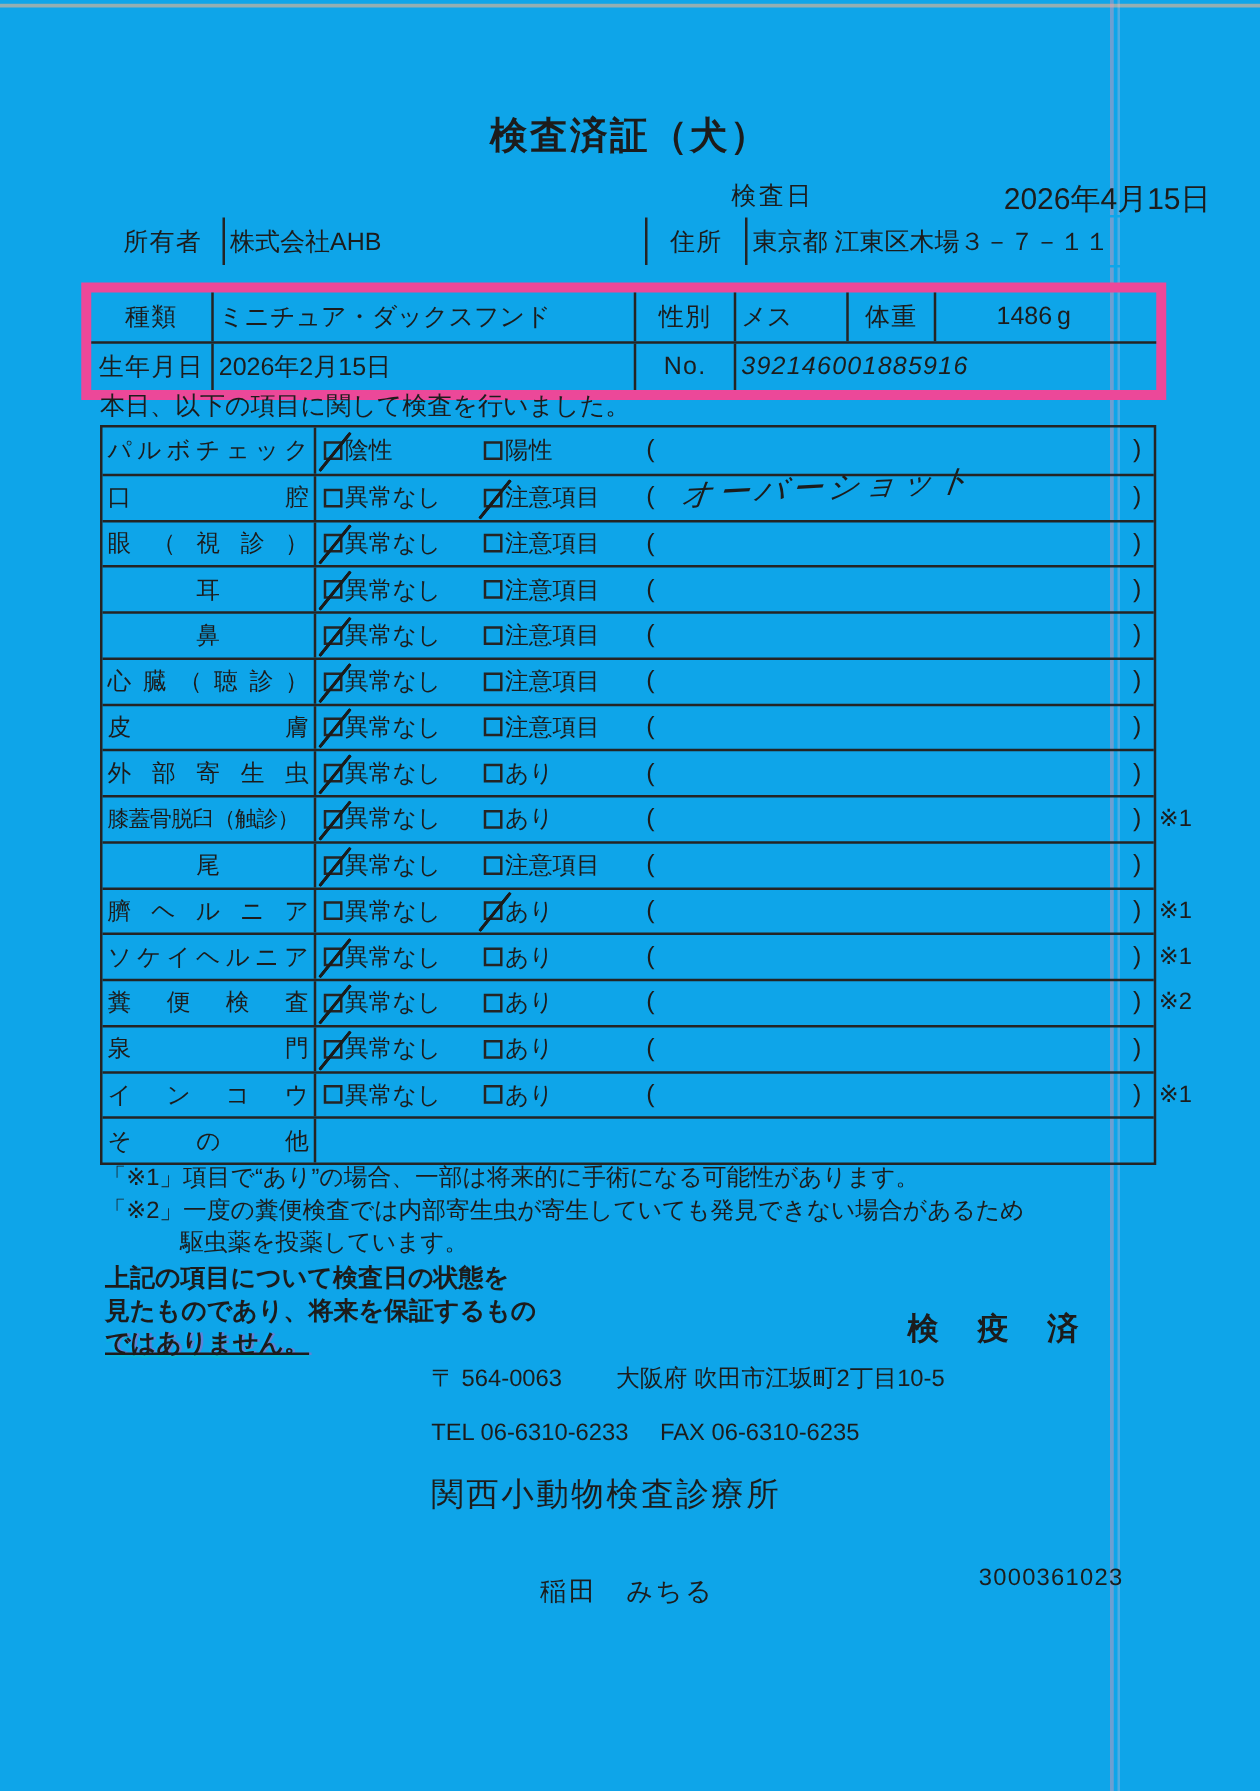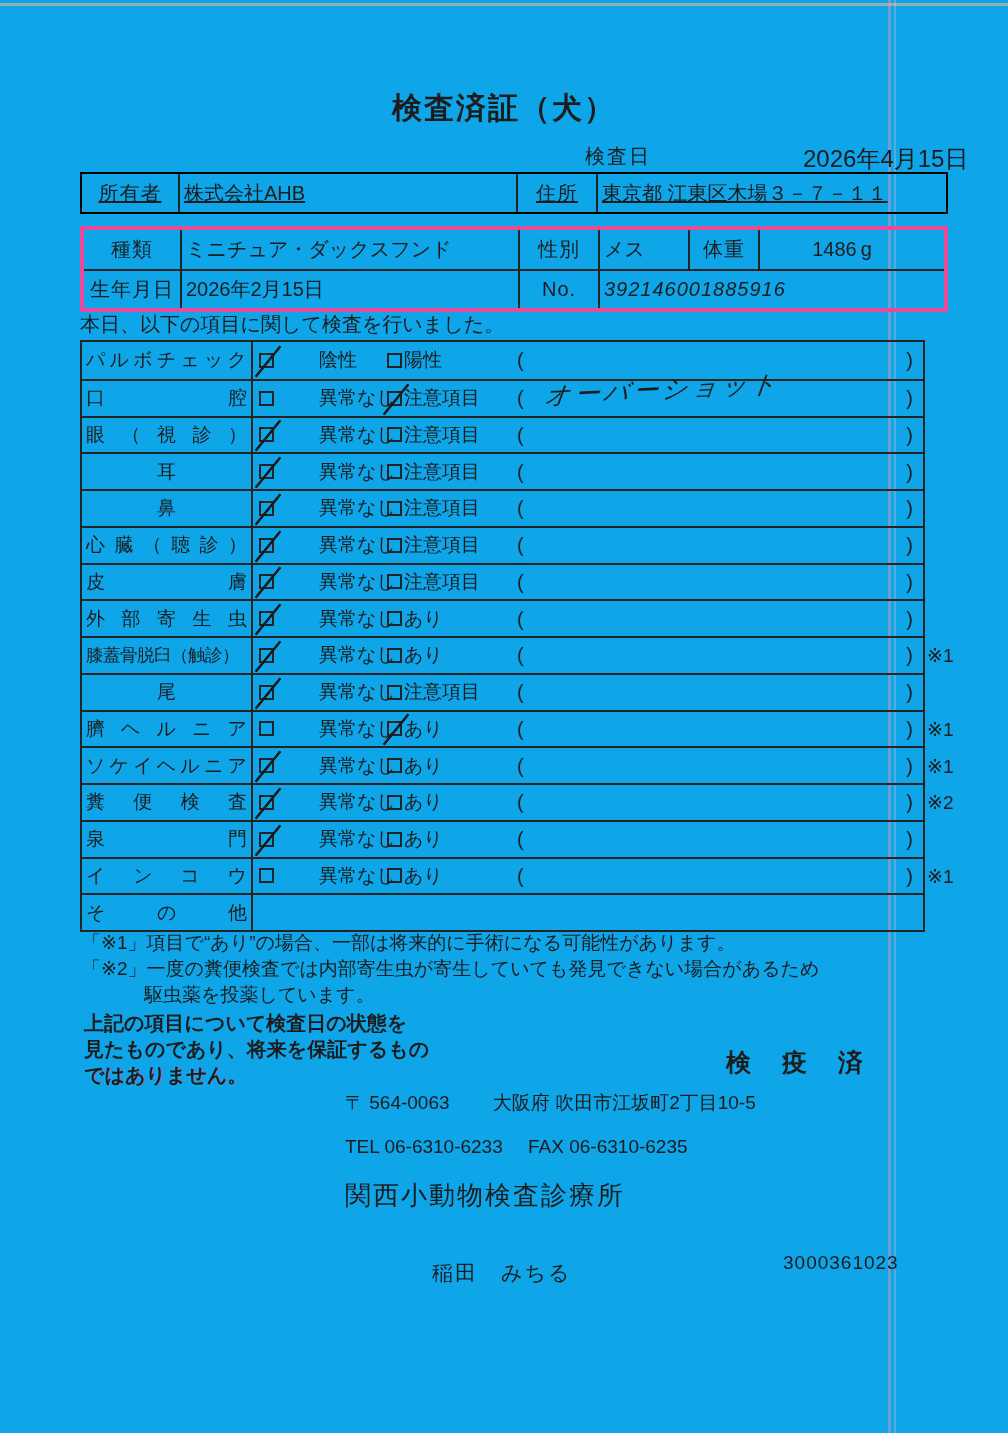--- a/index.html
+++ b/index.html
@@ -13,28 +13,28 @@
   .scan-pink2 { position:absolute; top:0; left:894px; width:2px; height:100%; background:rgba(252,190,205,.28); }
 
   .title { position:absolute; top:88px; left:0; width:100%; text-align:center;
            font-size:30px; font-weight:600; letter-spacing:2px; }
 
   .exam-date-label { position:absolute; left:585px; top:143px; font-size:20px; letter-spacing:2px; }
   .exam-date-value { position:absolute; left:803px; top:143px; font-size:24px; }
 
   
   .owner-table { position:absolute; left:80px; top:172px; width:868px; height:42px;
-                 border:2px solid #000000; display:grid; grid-template-columns:96px 338px 80px 1fr;text-decoration:underline; }
+                 border:2px solid #0ea5e9; display:grid; grid-template-columns:96px 338px 80px 1fr; }
   .owner-table > div { border-left:2px solid #242424; display:flex; align-items:center; font-size:20px; }
   .owner-table > div:first-child { border-left:none; }
   .cell-label { justify-content:center; letter-spacing:1px; }
   .cell-value { padding-left:4px; }
 
   
-  .pet-table { position:absolute; left:80px; top:226px; width:868px; border:4px solid #ec4899; }
+  .pet-table { position:absolute; left:65px; top:226px; width:868px; border:8px solid #ec4899; }
   .pet-row { display:grid; height:39px; }
   .pet-row-1 { grid-template-columns:96px 338px 80px 90px 70px 1fr; }
   .pet-row-2 { grid-template-columns:96px 338px 80px 1fr; border-top:2px solid #242424; }
   .pet-row > div { border-left:2px solid #242424; display:flex; align-items:center; font-size:20px; }
   .pet-row > div:first-child { border-left:none; }
   .breed-value { font-size:17px; letter-spacing:0; }
   .weight-cell { justify-content:center; padding-right:20px; gap:4px; }
   .no-value { font-size:22px; letter-spacing:1px;font-style:italic; }
 
   .intro-line { position:absolute; left:80px; top:311px; font-size:20px; }
@@ -42,38 +42,38 @@
   
   .exam-table { position:absolute; left:80px; top:340px; width:845px; border:2px solid #242424; }
   .exam-row { position:relative; display:grid; grid-template-columns:171px 1fr; height:36.75px; border-top:2px solid #242424; }
   .exam-row:first-child { border-top:none; }
   .row-label { border-right:2px solid #242424; padding:0 4px; display:flex; align-items:center; font-size:19px; overflow:hidden; }
   .row-label.justify { justify-content:space-between; }
   .row-label.center  { justify-content:center; }
   .row-label.tight   { font-size:17.5px; letter-spacing:-0.5px; justify-content:flex-start; }
   .row-content { position:relative; }
   .cb { position:absolute; top:50%; transform:translateY(-50%); display:flex; align-items:center; }
-  .cb1 { left:6px;gap:43px; } .cb2 { left:134px; }
+  .cb1 { left:6px; } .cb2 { left:134px; }
   .box { width:15px; height:15px; border:2px solid #242424; margin-right:2px; position:relative; flex:none; }
   .check-slash { position:absolute; left:-13px; top:5px; width:40px; height:0;
                  border-top:3px solid #1b1b1b; border-radius:3px; transform:rotate(-51deg); }
   .cb-label { font-size:19px; }
   .paren-open  { position:absolute; left:264px; top:50%; transform:translateY(-50%); font-size:20px; }
   .paren-close { position:absolute; right:10px; top:50%; transform:translateY(-50%); font-size:20px; }
   .note-handwritten { position:absolute; left:292px; top:-8px; font-size:25px; font-style:italic;
                       transform:rotate(-3deg) skewX(-10deg); letter-spacing:4px; white-space:nowrap; }
   .note-printed { position:absolute; left:276px; top:50%; transform:translateY(-50%);
                   font-size:23px; font-weight:700; letter-spacing:3px; white-space:nowrap; }
   .row-mark { position:absolute; right:-48px; top:50%; transform:translateY(-50%); font-size:19px; width:44px; }
 
   .footnotes { position:absolute; left:82px; top:930px; font-size:19px; line-height:26px; }
   .footnote-cont { padding-left:62px; }
 
   .disclaimer { position:absolute; left:84px; top:1010px; font-size:20px; font-weight:700; line-height:26px; }
-  .fringe { text-shadow:-2px 0 0 rgba(0,185,255,.45), 2px 0 0 rgba(255,60,180,.35), 0 2px 0 rgba(0,220,180,.2); }
+  .fringe { text-shadow:-2px 0 0 rgba(0,185,255,.45), 2px 0 0 rgba(255,60,180,.35), 0 2px 0 rgba(0,220,180,.2);text-decoration:underline; }
 
   .stamp { position:absolute; left:726px; top:1046px; font-size:25px; font-weight:700; letter-spacing:12px; }
 
   .clinic-postal-line { position:absolute; left:345px; top:1090px; font-size:19px; }
   .clinic-addr { margin-left:38px; }
   .clinic-tel-line { position:absolute; left:345px; top:1136px; font-size:19px; }
   .clinic-fax { margin-left:20px;text-align:center; }
   .clinic-name { position:absolute; left:345px; top:1178px; font-size:26px; letter-spacing:2px; }
   .clinic-vet { position:absolute; left:432px; top:1215px; font-size:21px; letter-spacing:2px;margin-top:44px; }
   .doc-number { position:absolute; left:783px; top:1252px; font-size:19px; letter-spacing:1px; }

